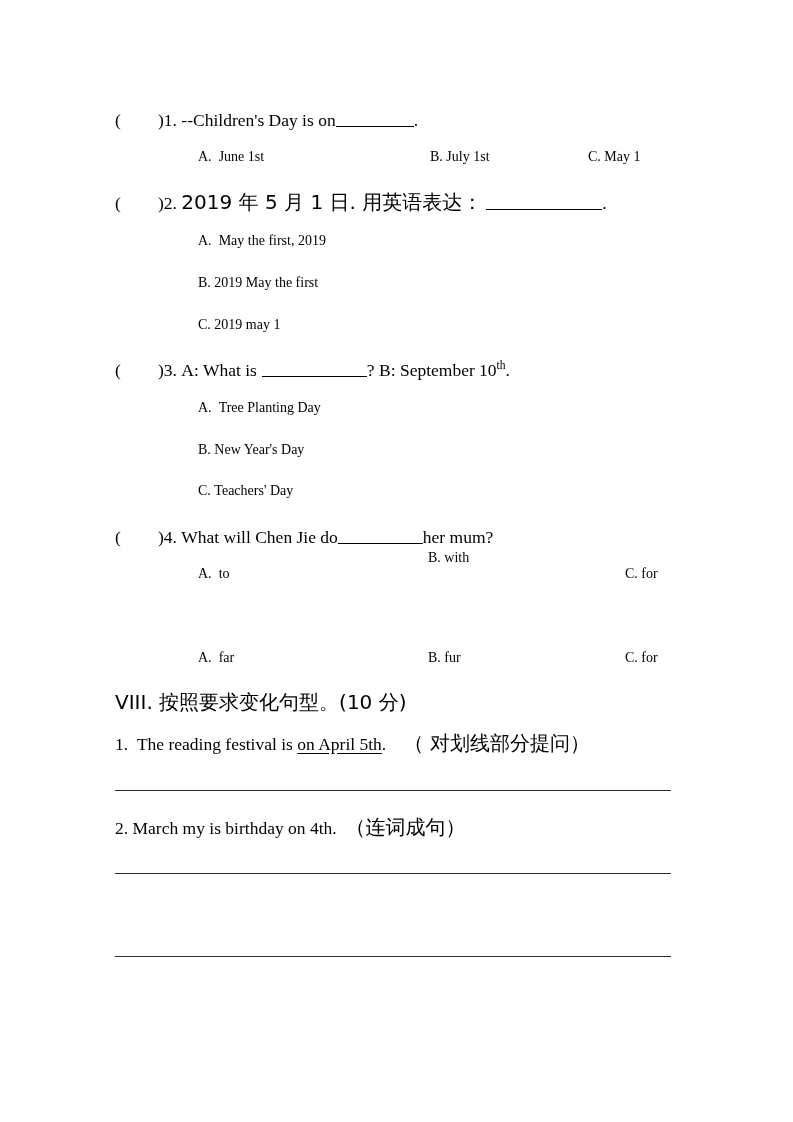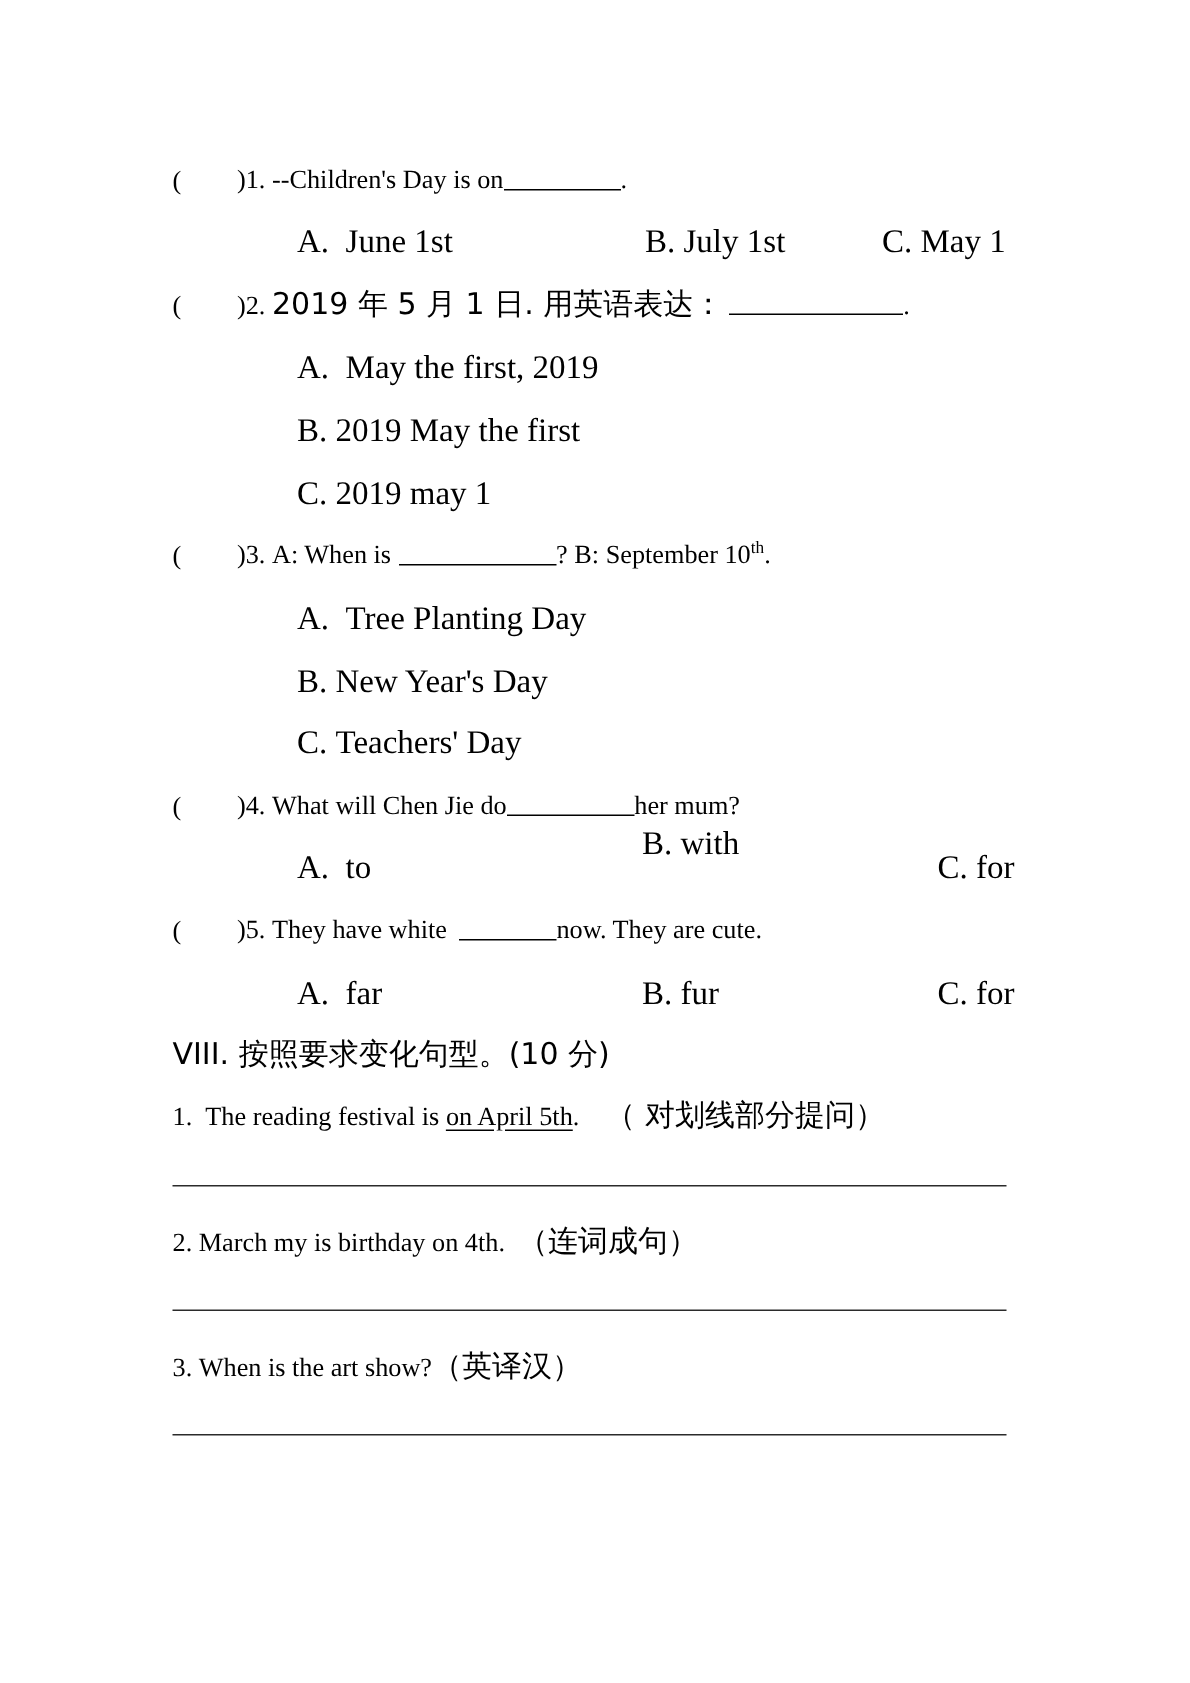--- a/index.html
+++ b/index.html
@@ -31,21 +31,21 @@
   }
   .q-line { left: 115px; }
 
   .paren-open { display: inline-block; width: 8px; }
   .paren-gap  { display: inline-block; width: 35px; }
 
   
   .opt {
     position: absolute;
     white-space: nowrap;
-    font-size: 22px;
+    font-size: 14px;
     line-height: 1;
   }
 
   
   .blank {
     display: inline-block;
     border-bottom: 1.4px solid #000;
     vertical-align: baseline;
     height: 0.95em;
     margin-bottom: -1px;
@@ -90,21 +90,21 @@
     <span>A.</span>&nbsp;&nbsp;<span>May the first, 2019</span>
   </div>
   <div class="opt" style="left:198px; top:276px;">
     <span>B.</span>&nbsp;<span>2019 May the first</span>
   </div>
   <div class="opt" style="left:198px; top:318px;">
     <span>C.</span>&nbsp;<span>2019 may 1</span>
   </div>
 
   <div class="row q-line" style="top:359px;">
-    <span class="paren-open">(</span><span class="paren-gap"></span><span>)</span><span>3.</span>&nbsp;<span>A: When is</span><span class="blank" style="width:105px;margin-left:5px;"></span><span>? B: September 10</span><span class="sup">th</span><span>.</span>
+    <span class="paren-open">(</span><span class="paren-gap"></span><span>)</span><span>3.</span>&nbsp;<span>A: What is</span><span class="blank" style="width:105px;margin-left:5px;"></span><span>? B: September 10</span><span class="sup">th</span><span>.</span>
   </div>
   <div class="opt" style="left:198px; top:401px;">
     <span>A.</span>&nbsp;&nbsp;<span>Tree Planting Day</span>
   </div>
   <div class="opt" style="left:198px; top:443px;">
     <span>B.</span>&nbsp;<span>New Year's Day</span>
   </div>
   <div class="opt" style="left:198px; top:484px;">
     <span>C.</span>&nbsp;<span>Teachers' Day</span>
   </div>
@@ -115,23 +115,20 @@
   <div class="opt" style="left:198px; top:567px;">
     <span>A.</span>&nbsp;&nbsp;<span>to</span>
   </div>
   <div class="opt" style="left:428px; top:551px;">
     <span>B.</span>&nbsp;<span>with</span>
   </div>
   <div class="opt" style="left:625px; top:567px;">
     <span>C.</span>&nbsp;<span>for</span>
   </div>
 
-  <div class="row q-line" style="top:609px;">
-    <span class="paren-open">(</span><span class="paren-gap"></span><span>)</span><span>5.</span>&nbsp;<span>They have white</span><span class="blank" style="width:65px;margin-left:8px;"></span><span>now. They are cute.</span>
-  </div>
   <div class="opt" style="left:198px; top:651px;">
     <span>A.</span>&nbsp;&nbsp;<span>far</span>
   </div>
   <div class="opt" style="left:428px; top:651px;">
     <span>B.</span>&nbsp;<span>fur</span>
   </div>
   <div class="opt" style="left:625px; top:651px;">
     <span>C.</span>&nbsp;<span>for</span>
   </div>
 
@@ -142,19 +139,16 @@
   <div class="row" style="left:115px; top:733px;">
     <span>1.</span>&nbsp;&nbsp;<span>The reading festival is </span><span class="u">on April 5th</span><span>.</span>&nbsp;&nbsp;&nbsp;&nbsp;<span class="cn">（ 对划线部分提问）</span>
   </div>
   <div class="answer-rule" style="top:790px;"></div>
 
   <div class="row" style="left:115px; top:817px;">
     <span>2.</span>&nbsp;<span>March my is birthday on 4th.</span>&nbsp;&nbsp;<span class="cn">（连词成句）</span>
   </div>
   <div class="answer-rule" style="top:873px;"></div>
 
-  <div class="row" style="left:115px; top:900px;">
-    <span>3.</span>&nbsp;<span>When is the art show?</span><span class="cn">（英译汉）</span>
-  </div>
   <div class="answer-rule" style="top:956px;"></div>
 
 
 </div>
 
 </body></html>

